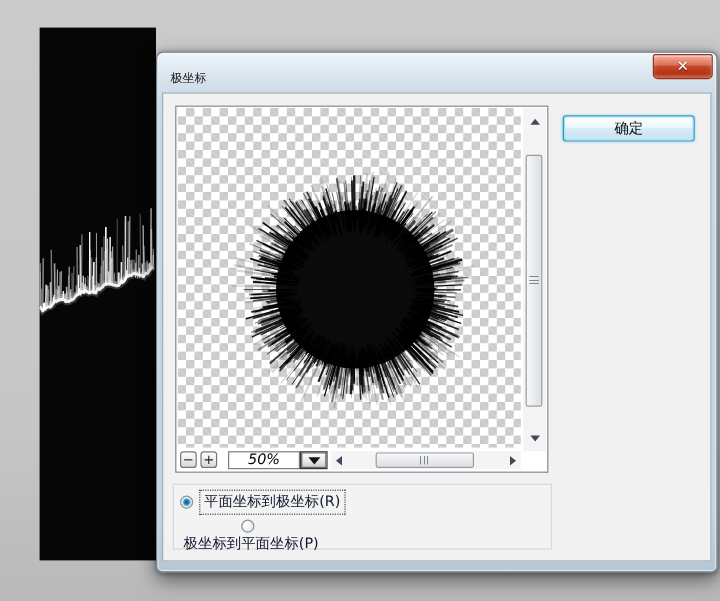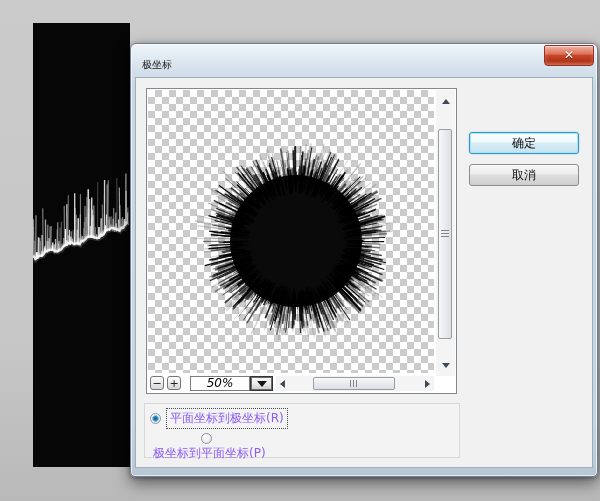--- a/index.html
+++ b/index.html
@@ -98,21 +98,21 @@
   .drop-btn{
     position:absolute;left:102px;top:0;width:23px;height:15px;box-sizing:border-box;
     border:1px solid #343434;box-shadow:inset 0 0 0 1px #6b6b6b;
     background:linear-gradient(180deg,#ffffff 0%,#e9e9e9 55%,#c9c9c9 100%);
     display:flex;align-items:center;justify-content:center;
   }
 
   
   .btn{
     position:absolute;width:110px;height:22px;box-sizing:border-box;border-radius:3px;
-    font-size:12px;text-align:center;color:#0c0c0c;font-family:inherit;padding:0;line-height:19px;margin-top:36px;
+    font-size:12px;text-align:center;color:#0c0c0c;font-family:inherit;padding:0;line-height:19px;
   }
   .btn.default{
     left:333px;top:18px;border:1px solid #2f9bc4;
     box-shadow:inset 0 0 0 1px #aee4f6,0 0 2px rgba(63,176,220,.55);
     background:linear-gradient(180deg,#fbfeff 0%,#eef8fc 45%,#d7ecf6 50%,#c5e3f2 100%);
   }
   .btn.normal{
     left:333px;top:50px;border:1px solid #8d8d8d;
     box-shadow:inset 0 1px 0 #fff;
     background:linear-gradient(180deg,#f7f7f7 0%,#ececec 45%,#dedede 50%,#cecece 100%);
@@ -128,21 +128,21 @@
   .radio-row.r2{top:29px;flex-direction:column;}
   .radio{
     width:11px;height:11px;border-radius:50%;box-sizing:border-box;margin-right:6px;flex:0 0 auto;
     border:1px solid #8e9499;background:radial-gradient(circle at 35% 30%,#ffffff 0%,#eef1f3 55%,#d6dadd 100%);
   }
   .radio.checked{
     background:
       radial-gradient(circle at 50% 50%,#1f5d8f 0%,#2d7ab5 30%,#7fd0ef 48%,#7fd0ef 52%,transparent 56%),
       radial-gradient(circle at 35% 30%,#ffffff 0%,#eef1f3 55%,#d6dadd 100%);
   }
-  .rlabel{font-size:12px;color:#8b5cf6;padding:1px 3px;white-space:nowrap;}
+  .rlabel{font-size:12px;color:#0f172a;padding:1px 3px;white-space:nowrap;}
   .rlabel.focused{outline:1px dotted #4a4a4a;}
 </style>
 </head>
 <body>
 
 <div class="ps-canvas">
   <svg id="spikes-svg" width="97" height="444">
       <line x1="0" y1="234.4332374453079" x2="0.47054936620406806" y2="204.03003227716763" stroke="#ffffff" stroke-width="0.6368675785604864" stroke-opacity="0.3824341751867905"></line>
       <line x1="0.85" y1="234.9384773910886" x2="0.477491099294275" y2="196.13582648565952" stroke="#ffffff" stroke-width="1.089875605562702" stroke-opacity="0.5232316158479079"></line>
       <line x1="1.7" y1="237.26408125191958" x2="1.6153488173615187" y2="217.64740984152652" stroke="#ffffff" stroke-width="1.0467988313175738" stroke-opacity="0.36420866316184397"></line>
@@ -1426,21 +1426,20 @@
               <div class="grip-v"></div>
             </div>
           <div class="sbtn right">
               <i class="tri tri-right"></i>
             </div>
         </div>
       </div>
     </div>
 
     <button class="btn default">确定</button>
-    <button class="btn normal">取消</button>
 
     <div class="group">
       <div class="radio-row r1">
         <span class="radio checked"></span>
         <span class="rlabel focused">平面坐标到极坐标(R)</span>
       </div>
       <div class="radio-row r2">
         <span class="radio"></span>
         <span class="rlabel">极坐标到平面坐标(P)</span>
       </div>

